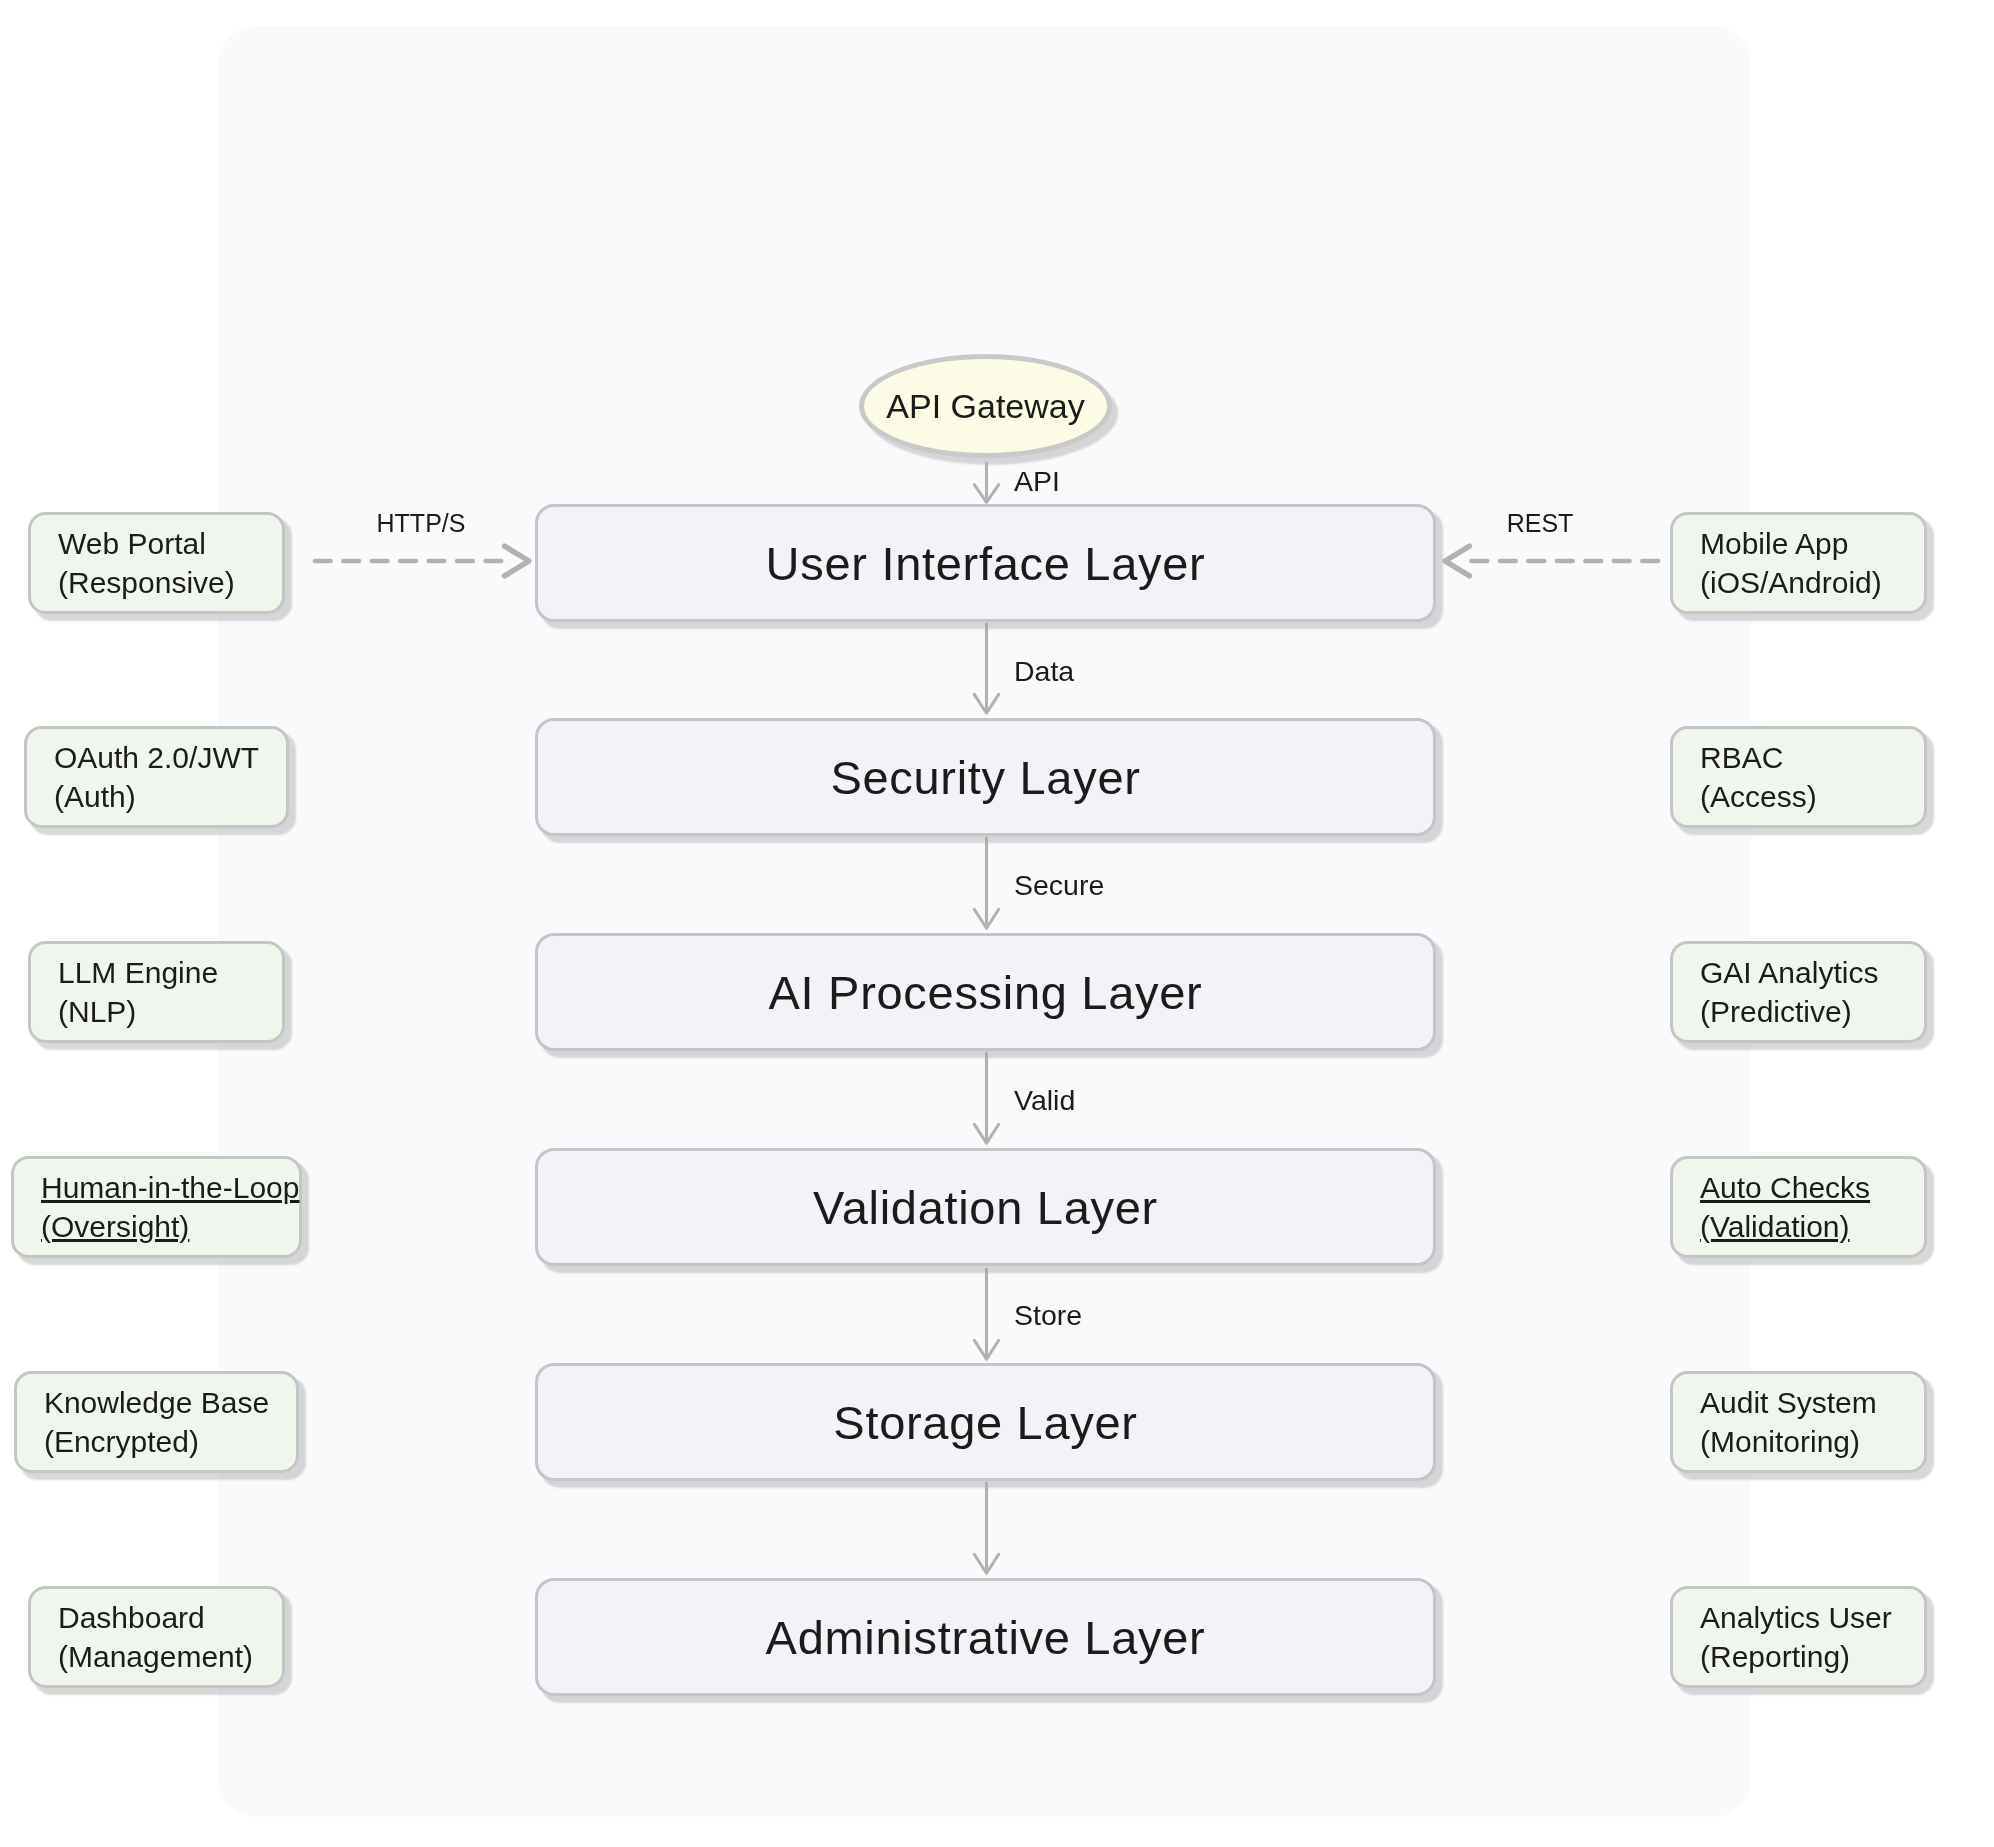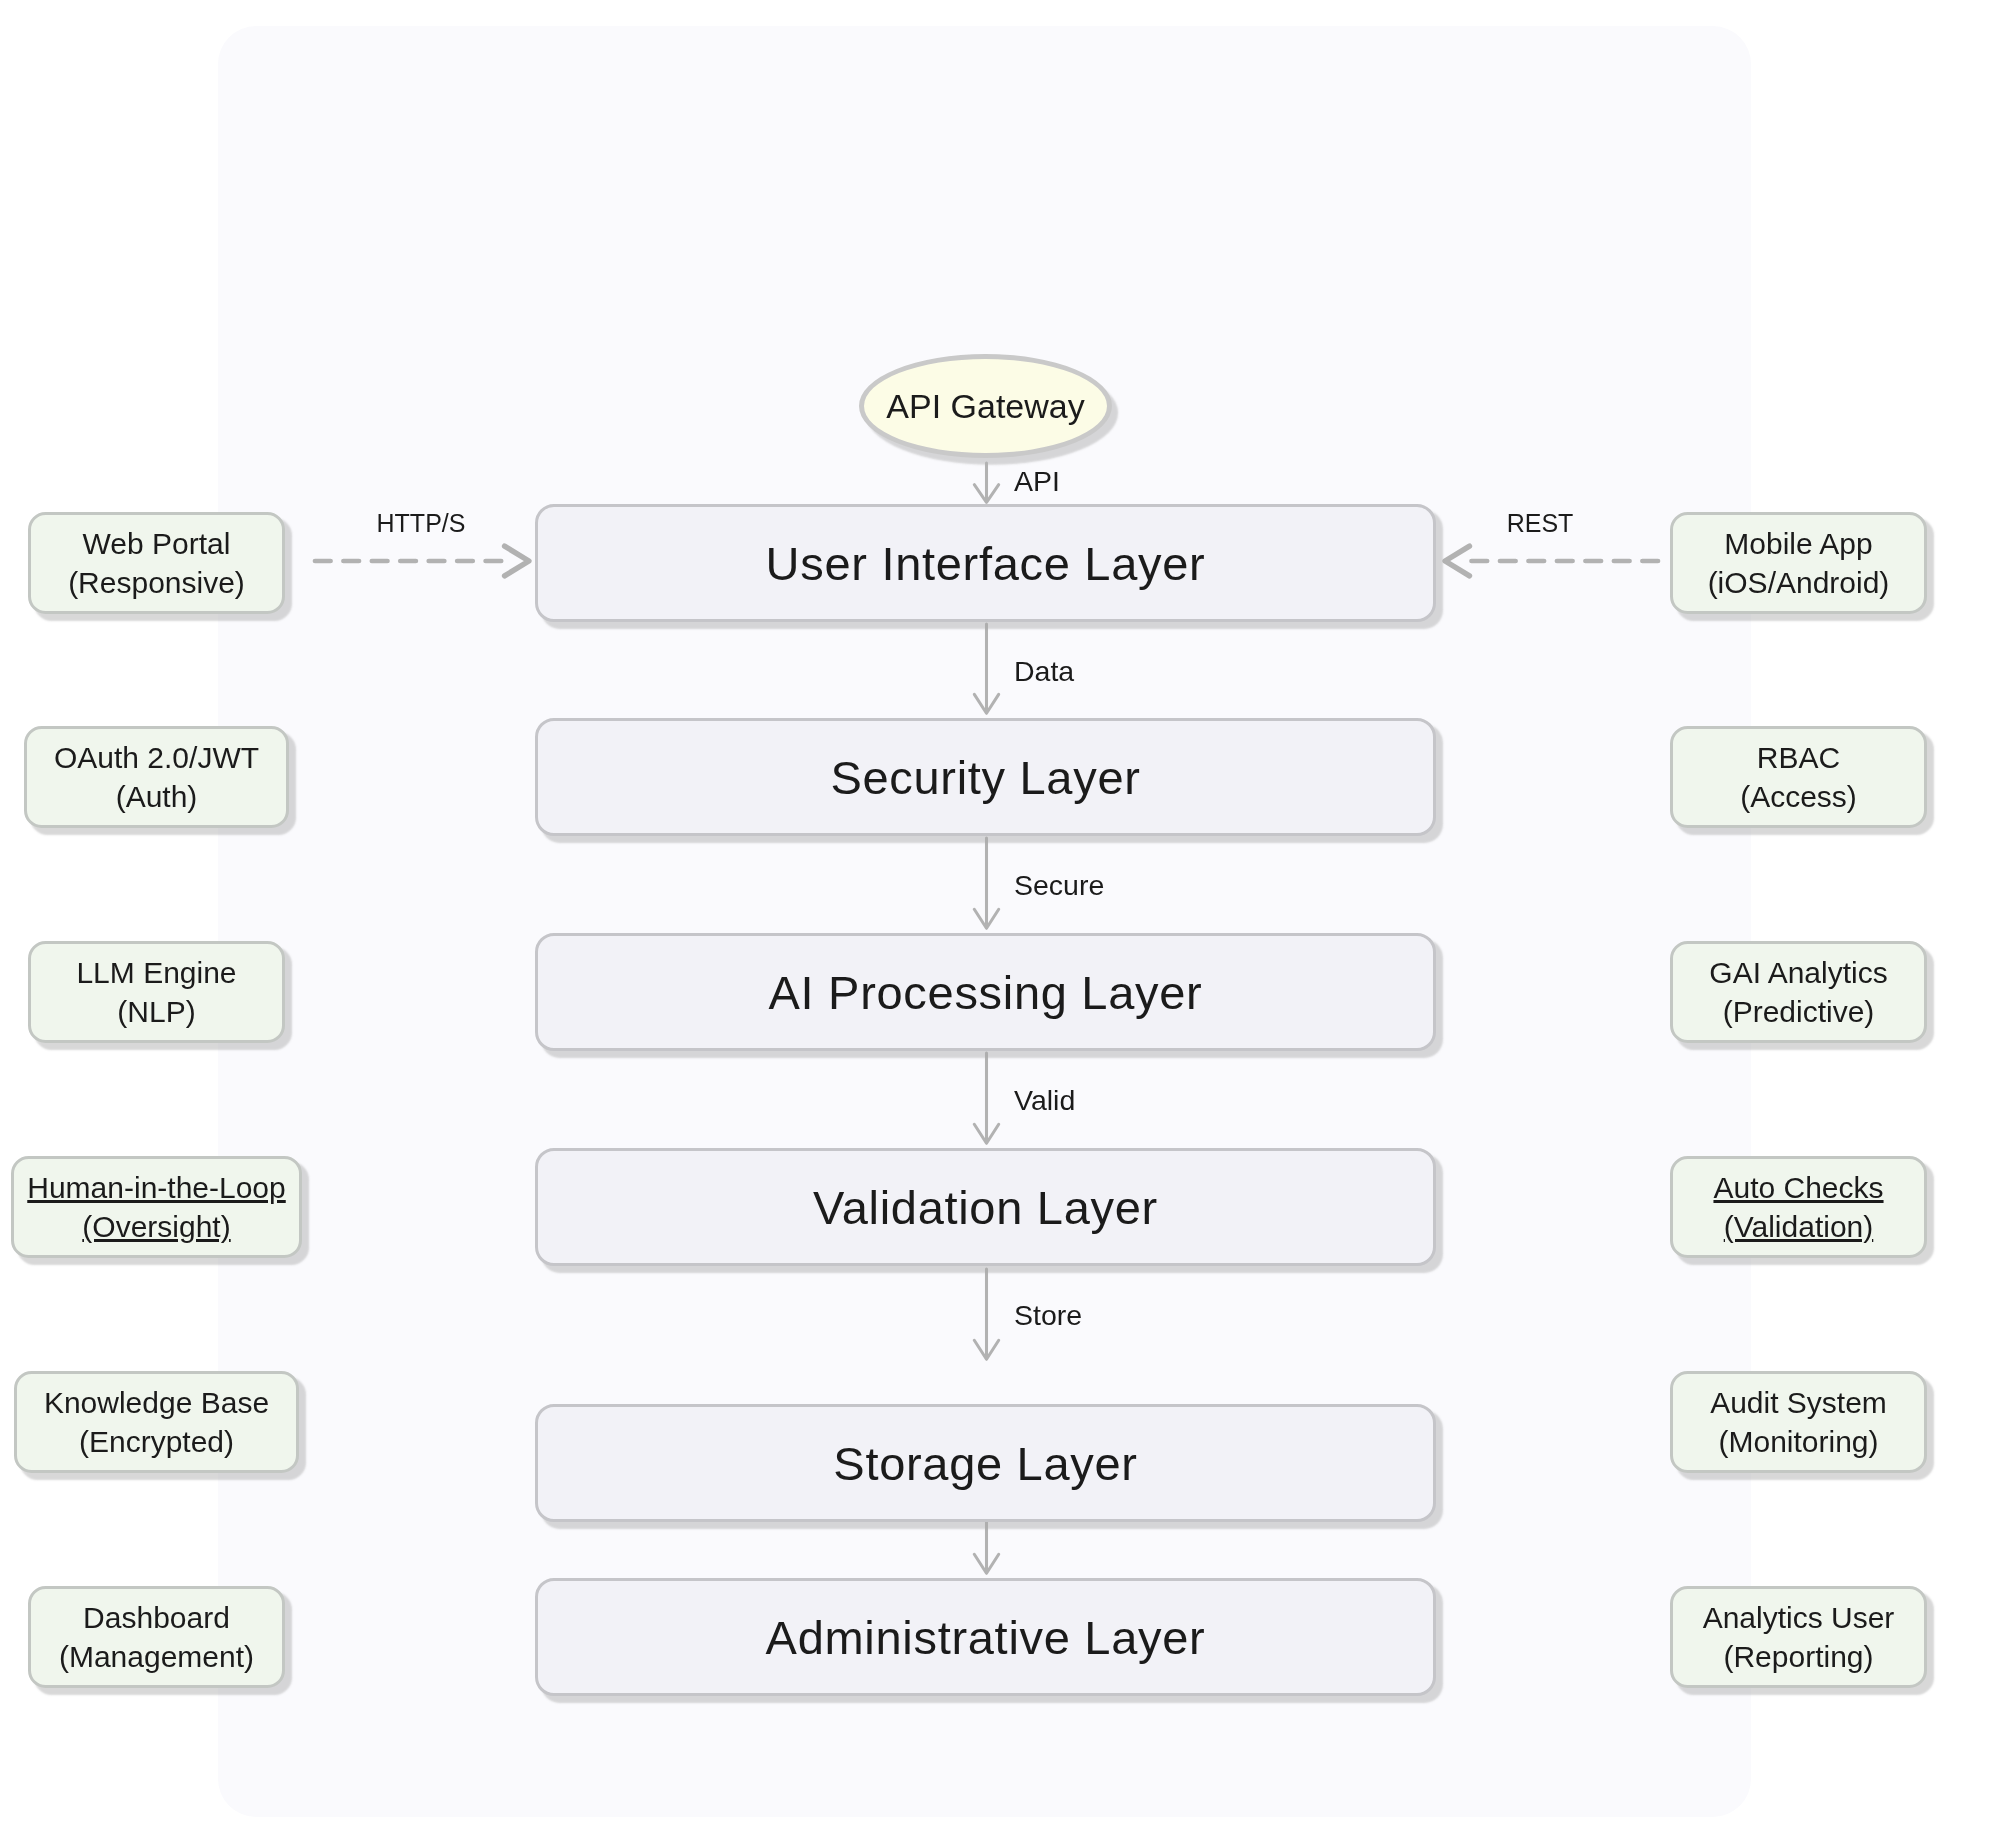--- a/index.html
+++ b/index.html
@@ -31,30 +31,30 @@
     border-radius:19px;
     font-size:47px;font-weight:300;letter-spacing:0.7px;
   }
   .sidecol{
     position:absolute;height:102px;display:flex;align-items:center;justify-content:center;
   }
   .sidecol.leftcol{left:11px;width:291px;}
   .sidecol.rightcol{left:1653px;width:291px;}
   .sidebox{
     box-sizing:border-box;min-width:257px;height:102px;
-    display:flex;flex-direction:column;align-items:center;justify-content:center;
+    display:flex;flex-direction:column;justify-content:center;
     background:var(--side-fill,#f0f6ed);
     border:3.4px solid var(--side-border,#c3c7c3);
     border-radius:17.6px;padding:5.4px 27px;
     font-size:30px;line-height:1.3;white-space:nowrap;
     box-shadow:6.1px 6.8px 2px rgba(168,168,168,0.45);
   }
   
   .r1.layer{top:504px;}  .r2.layer{top:718px;} .r3.layer{top:933px;}
-  .r4.layer{top:1148px;} .r5.layer{top:1363px;margin-top:41px;} .r6.layer{top:1578px;}
+  .r4.layer{top:1148px;} .r5.layer{top:1363px;} .r6.layer{top:1578px;}
   .r1.sidecol{top:512px;} .r2.sidecol{top:726px;} .r3.sidecol{top:941px;}
   .r4.sidecol{top:1156px;text-decoration:underline;} .r5.sidecol{top:1371px;} .r6.sidecol{top:1586px;}
   svg.arrow{position:absolute;overflow:visible;}
   svg.arrow line, svg.arrow polyline{
     stroke:var(--arrow-color,#b2b2b2);fill:none;stroke-linecap:round;stroke-linejoin:round;
   }
   svg.varrow line{stroke-width:4.5px;}
   svg.varrow polyline{stroke-width:4.5px;}
   svg.darrow line{stroke-width:7px;stroke-dasharray:23 19;}
   svg.darrow polyline{stroke-width:8px;}

